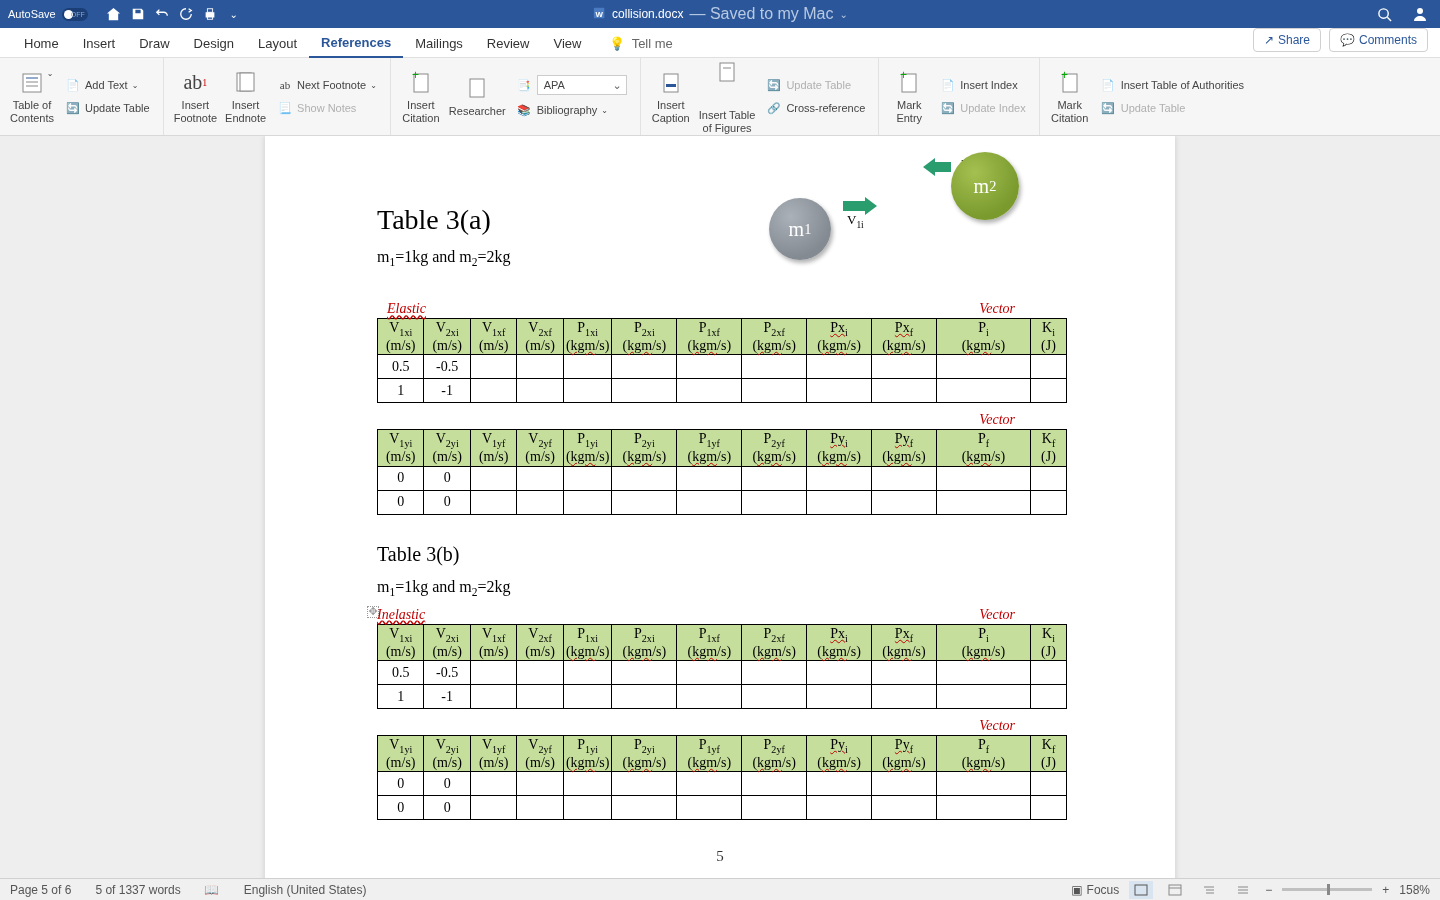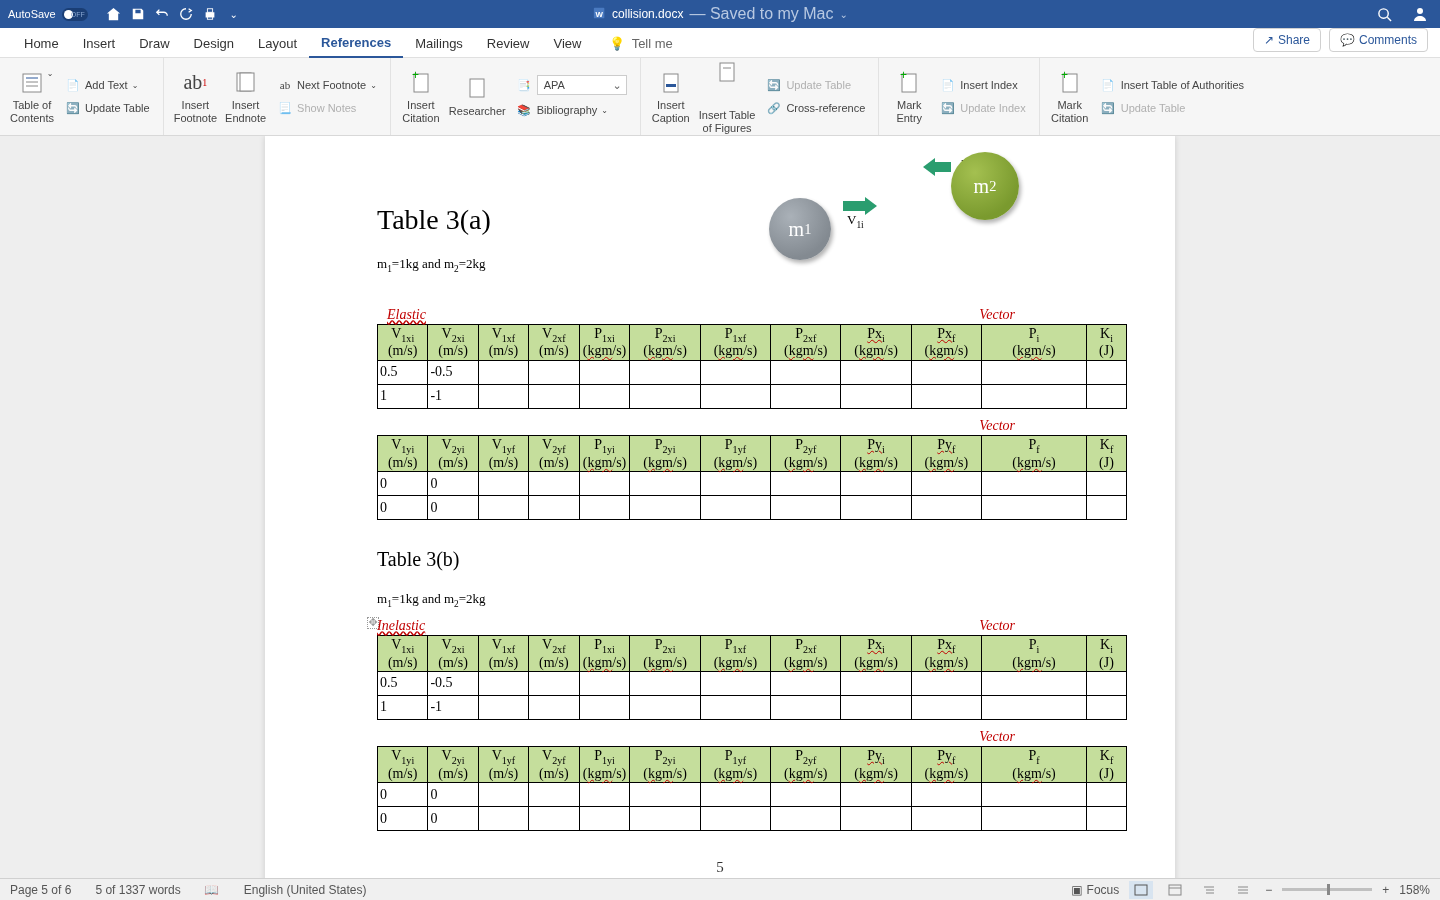--- a/index.html
+++ b/index.html
@@ -48,29 +48,29 @@
   .arrow { position: absolute; height: 10px; background: #2a9d6f; }
   .arrow.right::after { content: ''; position: absolute; right: -10px; top: -4px; border-left: 12px solid #2a9d6f; border-top: 9px solid transparent; border-bottom: 9px solid transparent; }
   .arrow.left::before { content: ''; position: absolute; left: -10px; top: -4px; border-right: 12px solid #2a9d6f; border-top: 9px solid transparent; border-bottom: 9px solid transparent; }
   .arr1 { width: 24px; top: 65px; left: 78px; }
   .arr2 { width: 18px; top: 26px; left: 168px; }
   .vlabel { position: absolute; font-size: 13px; font-family: 'Times New Roman', serif; }
   .vl1 { top: 48px; left: 82px; margin-top: 28px; }
   .vl2 { top: 20px; left: 168px; margin-left: 28px; }
   
   .content-title { font-size: 28px; padding-top: 68px; }
-  .content-sub { font-size: 13px; margin-top: 20px; font-family: Liberation Serif, serif; }
+  .content-sub { font-size: 16px; margin-top: 12px; font-family: Liberation Serif, serif; }
   .section-title { font-size: 20px; margin-top: 20px; }
   
   .tbl-wrap { position: relative; margin-top: 6px; }
   .tbl-lbl-left { position: absolute; top: -17px; left: 10px; color: #c00000; font-style: italic; font-size: 14px; text-decoration: underline wavy #c00000; }
   .tbl-lbl-right { position: absolute; top: -17px; right: 48px; color: #c00000; font-style: italic; font-size: 14px; }
   .anchor-mark { position: absolute; left: -10px; top: -18px; font-size: 11px; color: #999; border: 1px dotted #999; width: 12px; height: 12px; display: flex; align-items: center; justify-content: center; }
   
-  table.datbl { border-collapse: collapse; width: 750px; font-size: 14px; }
+  table.datbl { border-collapse: collapse; width: 690px; font-size: 14px; text-align: center; }
   table.datbl th { background: #c5de9c; border: 1px solid #000; padding: 1px 2px; font-weight: normal; line-height: 1.1; }
   table.datbl td { border: 1px solid #000; height: 24px; padding: 0 2px; }
   .wavy { text-decoration: underline wavy #c00000; text-decoration-thickness: 1px; }
   .col-n { width: 48px; } .col-w { width: 67px; } .col-pt { width: 100px; } .col-k { width: 38px; }
   
   .pagenum { text-align: center; font-size: 15px; margin-top: 28px; color: #333; }
   
   
   .status { position: absolute; bottom: 0; left: 0; right: 0; height: 22px; background: #f0f0f0; border-top: 1px solid #d0d0d0; display: flex; align-items: center; font-size: 12px; color: #555; padding: 0 10px; gap: 24px; }
   .status-right { margin-left: auto; display: flex; align-items: center; gap: 10px; }

